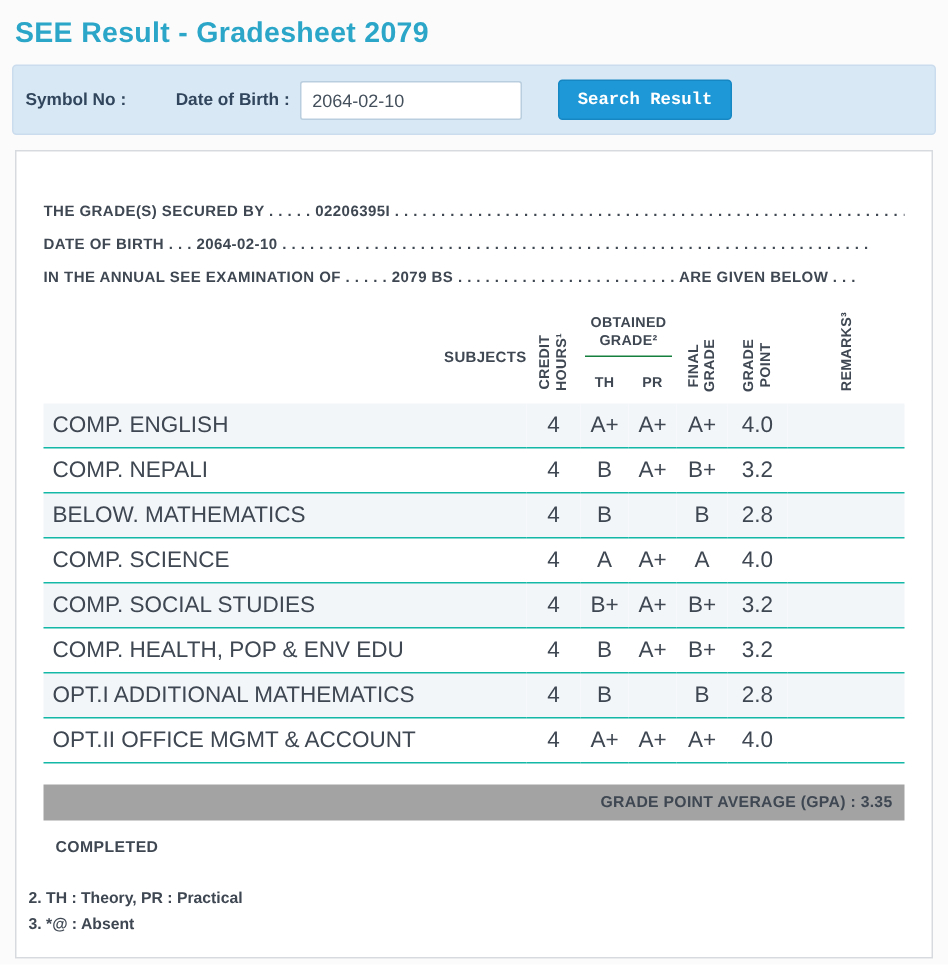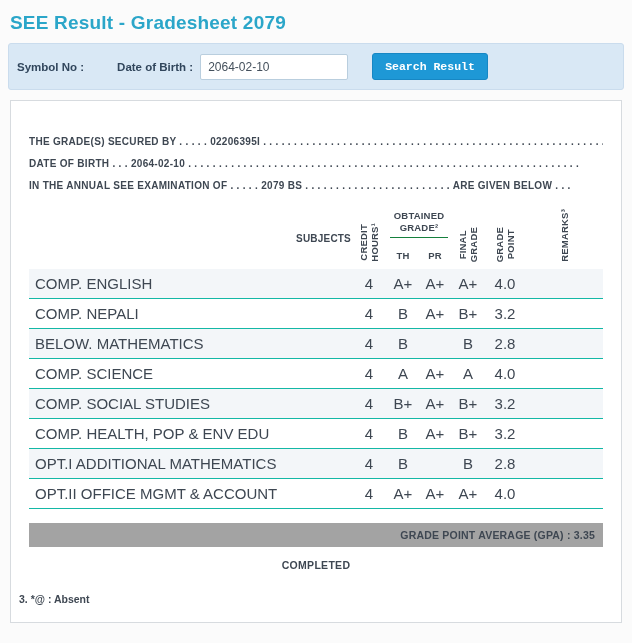--- a/index.html
+++ b/index.html
@@ -147,21 +147,21 @@
     padding: 6px 8px;
     text-align: right;
     font-size: 10.5px;
     font-weight: 700;
     color: #3e4752;
     letter-spacing: .2px;
   }
   .status-row {
     margin: 6px 18px 0;
     padding: 6px 8px;
-    text-align: center;
+    text-align: left;
     font-size: 10.5px;
     font-weight: 700;
     color: #3e4752;
     letter-spacing: .3px;
   }
   .footnotes { margin: 14px 18px 0 8px; }
   .footnote {
     font-size: 10.5px;
     font-weight: 600;
     color: #3e4752;
@@ -289,15 +289,16 @@
           <td>4.0</td>
           <td></td>
         </tr>
       </tbody>
   </table>
 
   <div class="gpa-row"><span>GRADE POINT AVERAGE (GPA) : </span><span>3.35</span></div>
   <div class="status-row">COMPLETED</div>
 
   <div class="footnotes">
+      <div class="footnote">2. TH : Theory, PR : Practical</div>
       <div class="footnote">3. *@ : Absent</div>
     </div>
 </div>
 
 </body></html>

